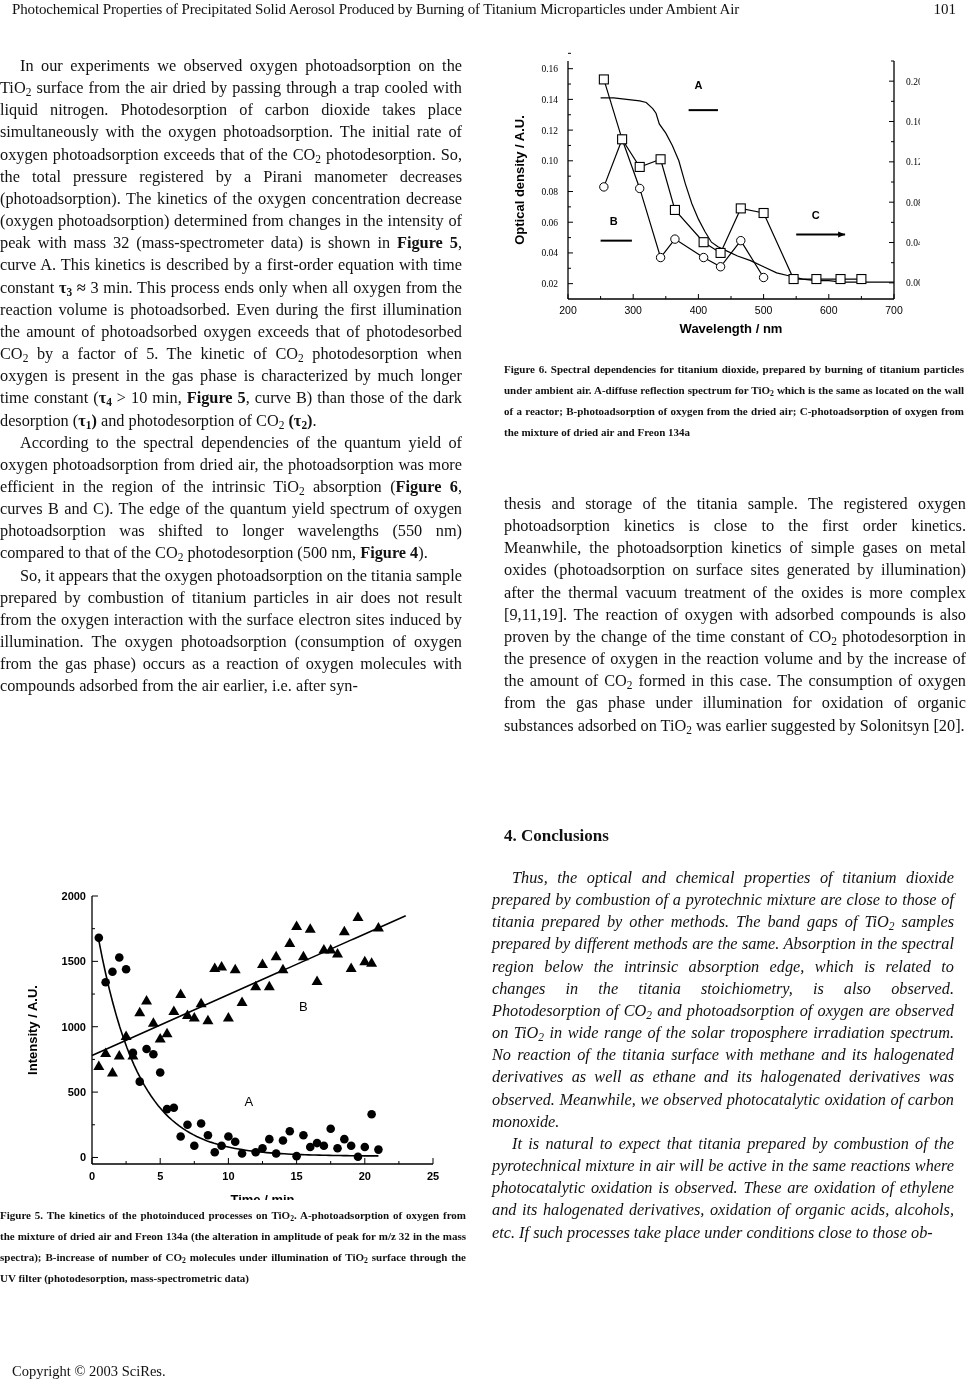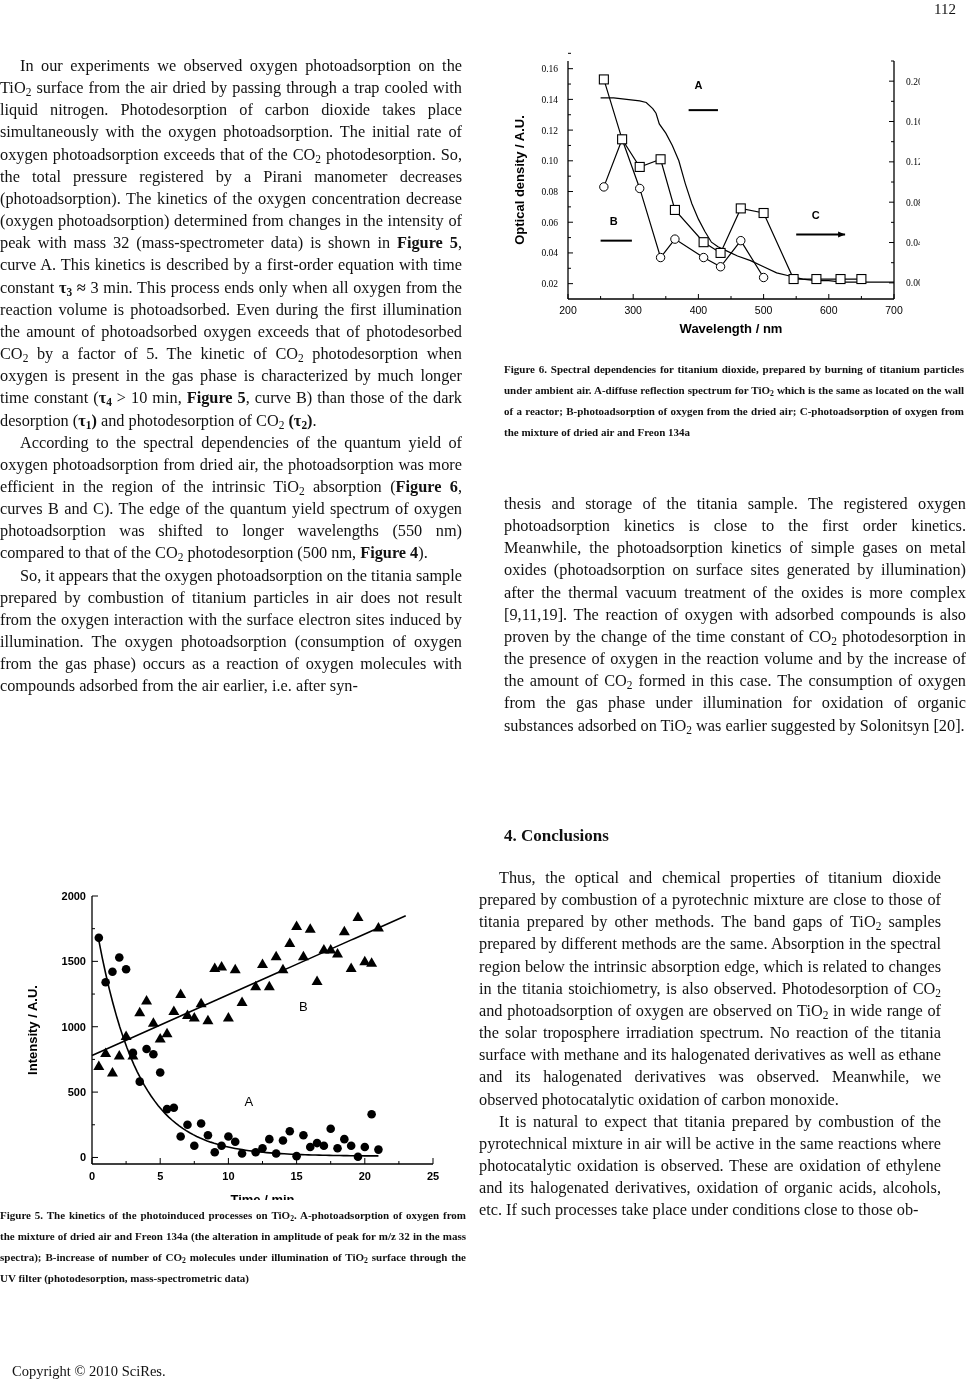--- a/index.html
+++ b/index.html
@@ -7,40 +7,41 @@
          font-family: "Liberation Serif", "DejaVu Serif", serif; color: #111; }
   .header { position: absolute; left: 0; top: 0; width: 968px; height: 22px;
             font-size: 15px; white-space: nowrap; }
   .header .title { position: absolute; left: 12px; top: 1px; letter-spacing: -0.15px; }
   .header .pnum { position: absolute; right: 12px; top: 1px; }
   .col { position: absolute; font-size: 16.3px; line-height: 22.15px; text-align: justify; }
   .col p { margin: 0; }
   .indent { text-indent: 20px; }
   .left-col { left: 0px; top: 55px; width: 462px; }
   .right-col { left: 504px; top: 493px; width: 462px; }
-  .right-col2 { left: 479px; top: 867px; width: 462px; }
+  .right-col2 { left: 492px; top: 867px; width: 462px; font-style: italic; }
   sub { font-size: 0.7em; vertical-align: -0.25em; line-height: 0; }
   h2.section { position: absolute; left: 504px; top: 826px; margin: 0; font-size: 17px;
                font-weight: bold; font-family: "Liberation Serif", serif; }
   .caption { position: absolute; font-weight: bold; font-size: 11px; line-height: 21px;
              text-align: justify; }
   .cap6 { left: 504px; top: 359px; width: 460px; }
   .cap5 { left: 0px; top: 1205px; width: 466px; }
   .footer { position: absolute; left: 12px; top: 1363px; font-size: 14.5px; }
   .footer-right { position: absolute; right: 12px; top: 1363px; font-size: 14.5px; font-style: italic; font-weight: bold; margin-top: 48px; }
   svg text { font-family: "Liberation Sans", "DejaVu Sans", sans-serif; }
   svg .serif { font-family: "Liberation Serif", "DejaVu Serif", serif; }
   .fig6 { position: absolute; left: 500px; top: 50px; }
   .fig5 { position: absolute; left: 0px; top: 870px; }
 </style>
 </head>
 <body>
 
 <div class="header">
-  <span class="pnum">112</span>
+  <span class="title">Photochemical Properties of Precipitated Solid Aerosol Produced by Burning of Titanium Microparticles under Ambient Air</span>
+  <span class="pnum">101</span>
 </div>
 
 <div class="col left-col">
   <p class="indent rich">In our experiments we observed oxygen photoadsorption on the TiO<sub>2</sub> surface from the air dried by passing through a trap cooled with liquid nitrogen. Photodesorption of carbon dioxide takes place simultaneously with the oxygen photoadsorption. The initial rate of oxygen photoadsorption exceeds that of the CO<sub>2</sub> photodesorption. So, the total pressure registered by a Pirani manometer decreases (photoadsorption). The kinetics of the oxygen concentration decrease (oxygen photoadsorption) determined from changes in the intensity of peak with mass 32 (mass-spectrometer data) is shown in <b>Figure 5</b>, curve A. This kinetics is described by a first-order equation with time constant <b>τ</b><sub style="font-weight: bold;">3</sub><b> ≈ </b>3 min. This process ends only when all oxygen from the reaction volume is photoadsorbed. Even during the first illumination the amount of photoadsorbed oxygen exceeds that of photodesorbed CO<sub>2</sub> by a factor of 5. The kinetic of CO<sub>2</sub> photodesorption when oxygen is present in the gas phase is characterized by much longer time constant (<b>τ</b><sub style="font-weight: bold;">4</sub> &gt; 10 min, <b>Figure 5</b>, curve B) than those of the dark desorption (<b>τ</b><sub style="font-weight: bold;">1</sub><b>)</b> and photodesorption of CO<sub>2</sub> <b>(τ</b><sub style="font-weight: bold;">2</sub><b>)</b>.</p>
   <p class="indent rich">According to the spectral dependencies of the quantum yield of oxygen photoadsorption from dried air, the photoadsorption was more efficient in the region of the intrinsic TiO<sub>2</sub> absorption (<b>Figure 6</b>, curves B and C). The edge of the quantum yield spectrum of oxygen photoadsorption was shifted to longer wavelengths (550 nm) compared to that of the CO<sub>2</sub> photodesorption (500 nm, <b>Figure 4</b>).</p>
   <p class="indent rich">So, it appears that the oxygen photoadsorption on the titania sample prepared by combustion of titanium particles in air does not result from the oxygen interaction with the surface electron sites induced by illumination. The oxygen photoadsorption (consumption of oxygen from the gas phase) occurs as a reaction of oxygen molecules with compounds adsorbed from the air earlier, i.e. after syn-</p>
 </div>
 
 <svg class="fig6" id="fig6" width="420" height="300">
     <line x1="68" y1="11" x2="68" y2="249" stroke="#000" stroke-width="1.3"></line>
@@ -270,14 +271,14 @@
     <polygon points="351.16,92.40243902439025 345.66,101.90243902439025 356.66,101.90243902439025" fill="#000"></polygon>
     <polygon points="357.98,41.4170731707317 352.48,50.9170731707317 363.48,50.9170731707317" fill="#000"></polygon>
     <polygon points="364.8,85.8658536585366 359.3,95.3658536585366 370.3,95.3658536585366" fill="#000"></polygon>
     <polygon points="371.62,87.17317073170733 366.12,96.67317073170733 377.12,96.67317073170733" fill="#000"></polygon>
     <polygon points="378.44,51.87560975609756 372.94,61.37560975609756 383.94,61.37560975609756" fill="#000"></polygon>
     <text x="248.86" y="236.4780487804878" font-size="13" text-anchor="middle">A</text>
     <text x="303.41999999999996" y="141.0439024390244" font-size="13" text-anchor="middle">B</text>
   </svg>
 <div class="caption cap5 rich">Figure 5. The kinetics of the photoinduced processes on TiO<sub>2</sub>. A-photoadsorption of oxygen from the mixture of dried air and Freon 134a (the alteration in amplitude of peak for m/z 32 in the mass spectra); B-increase of number of CO<sub>2</sub> molecules under illumination of TiO<sub>2</sub> surface through the UV filter (photodesorption, mass-spectrometric data)</div>
 
-<div class="footer">Copyright © 2010 SciRes.</div>
+<div class="footer">Copyright © 2003 SciRes.</div>
 <div class="footer-right">MSA</div>
 
 </body></html>

